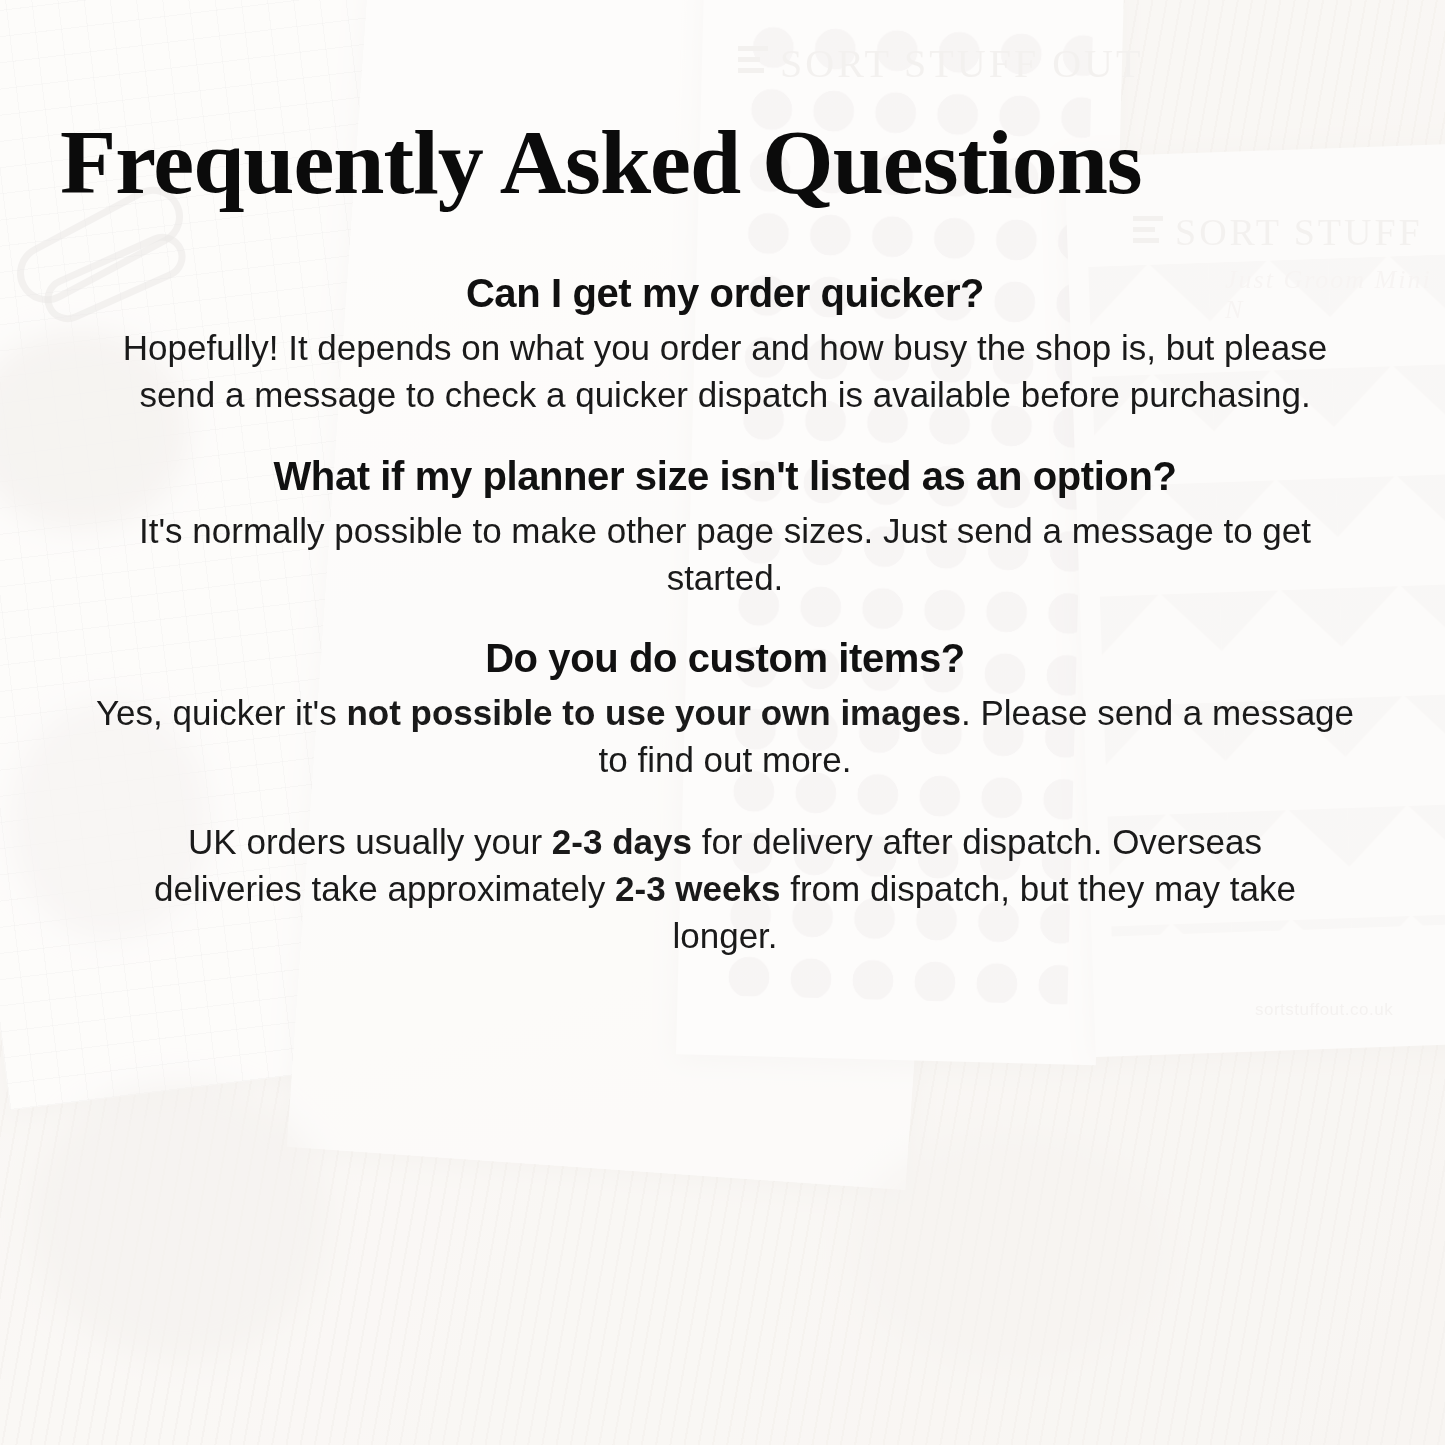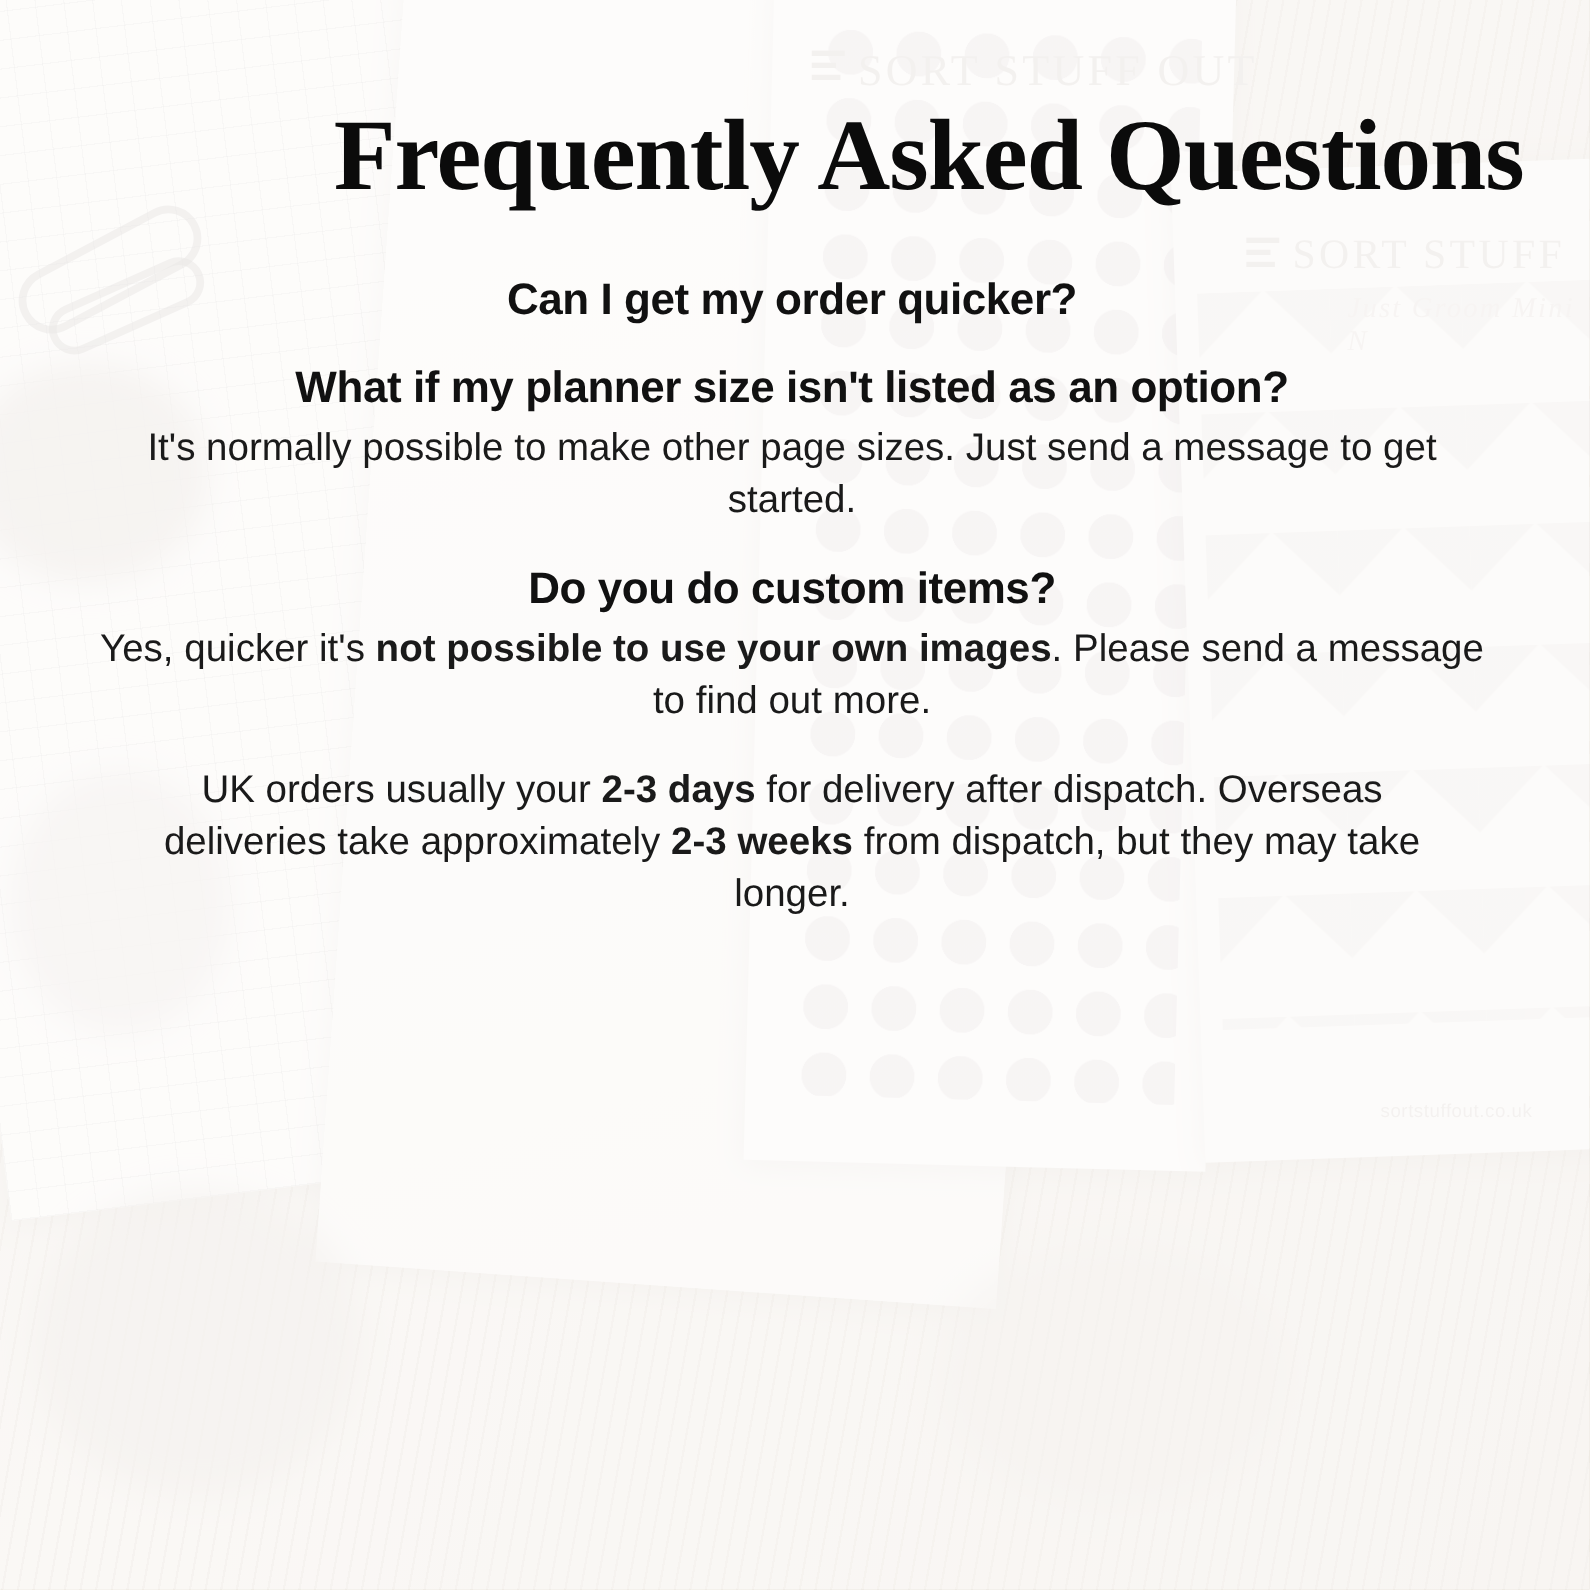--- a/index.html
+++ b/index.html
@@ -112,25 +112,24 @@
   
   #veil {
     position: absolute; inset: 0;
     background: rgba(252,251,250,0.80);
   }
 
   
   #content {
     position: absolute;
     inset: 0;
-    padding: 48px 60px 40px;
+    padding: 116px 60px 40px;
     display: flex;
     flex-direction: column;
-    align-items: flex-end;
-    margin-top: 47px;
+    align-items: flex-start;
   }
   #page-title {
     font-family: "Liberation Serif", serif;
     font-weight: bold;
     font-size: 92px;
     line-height: 1;
     color: #0b0b0b;
     letter-spacing: -1px;
     text-align: center;
     margin: 0 0 62px 0;
@@ -188,20 +187,21 @@
   <div class="clip" id="clip-2"></div>
 </div>
 
 <div id="veil"></div>
 
 <div id="content">
   <h1 id="page-title">Frequently Asked Questions</h1>
   <div id="faq-list">
       <div class="faq-item" id="item-1">
         <p class="faq-q">Can I get my order quicker?</p>
+        <p class="faq-a"><span>Hopefully! It depends on what you order and how busy the shop is, but please send a message to check a quicker dispatch is available before purchasing.</span></p>
       </div>
       <div class="faq-item" id="item-2">
         <p class="faq-q">What if my planner size isn't listed as an option?</p>
         <p class="faq-a"><span>It's normally possible to make other page sizes. Just send a message to get started.</span></p>
       </div>
       <div class="faq-item" id="item-3">
         <p class="faq-q">Do you do custom items?</p>
         <p class="faq-a"><span>Yes, quicker it's </span><b>not possible to use your own images</b><span>. Please send a message to find out more.</span></p>
       </div>
       <div class="faq-item" id="item-4">

